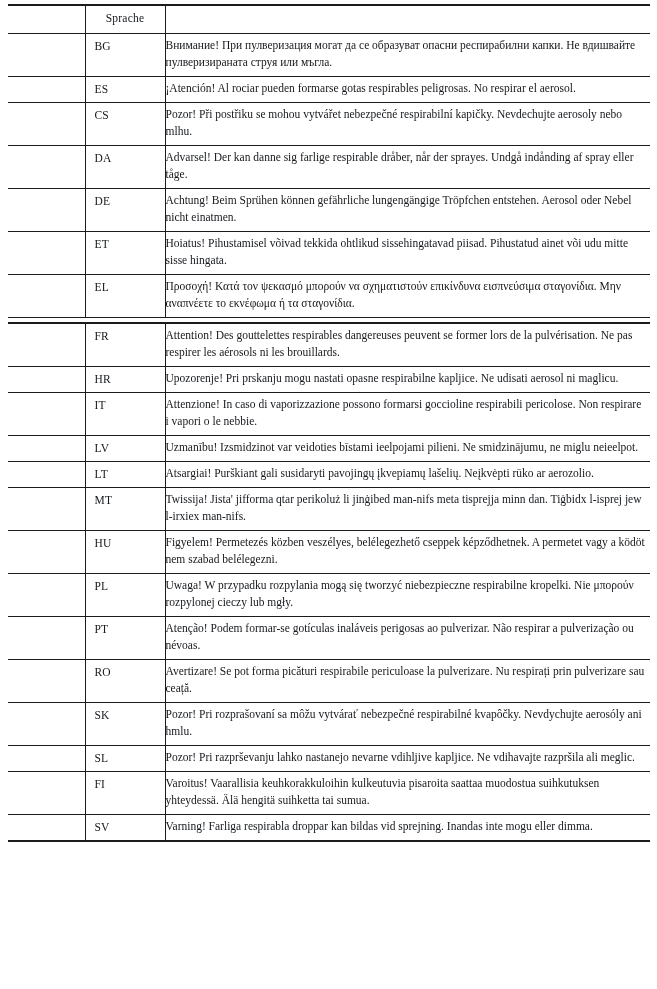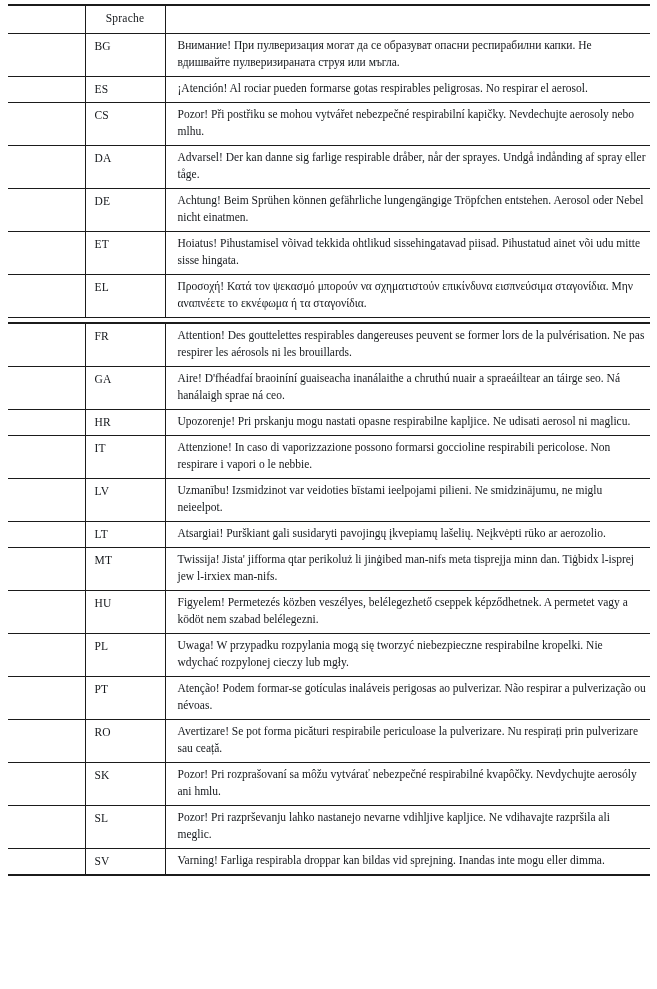--- a/index.html
+++ b/index.html
@@ -41,21 +41,21 @@
   }
   td.cell-empty{
     border-right:1px solid var(--border-color);
   }
   td.cell-code{
     border-right:1px solid var(--border-color);
     padding:4px 4px 4px 9px;
     letter-spacing:0.2px;
   }
   td.cell-text{
-    padding:3px 4px 5px 12px;
+    padding:3px 4px 5px 0;
   }
   tr.header-row td{
     height:20px;
     padding-top:4px;
     padding-bottom:3px;
   }
   tr.header-row td.cell-code{
     text-align:center;
     padding-left:0;
     padding-right:0;
@@ -121,25 +121,20 @@
         <tr class="pagebreak">
           <td colspan="3"></td>
         </tr>
         <tr>
     <td class="cell-empty"></td>
     <td class="cell-code">FR</td>
     <td class="cell-text">Attention! Des gouttelettes respirables dangereuses peuvent se former lors de la pulvérisation. Ne pas respirer les aérosols ni les brouillards.</td>
   </tr>
         <tr>
     <td class="cell-empty"></td>
-    <td class="cell-code">GA</td>
-    <td class="cell-text">Aire! D'fhéadfaí braoiníní guaiseacha inanálaithe a chruthú nuair a spraeáiltear an táirge seo. Ná hanálaigh sprae ná ceo.</td>
-  </tr>
-        <tr>
-    <td class="cell-empty"></td>
     <td class="cell-code">HR</td>
     <td class="cell-text">Upozorenje! Pri prskanju mogu nastati opasne respirabilne kapljice. Ne udisati aerosol ni maglicu.</td>
   </tr>
         <tr>
     <td class="cell-empty"></td>
     <td class="cell-code">IT</td>
     <td class="cell-text">Attenzione! In caso di vaporizzazione possono formarsi goccioline respirabili pericolose. Non respirare i vapori o le nebbie.</td>
   </tr>
         <tr>
     <td class="cell-empty"></td>
@@ -157,21 +152,21 @@
     <td class="cell-text">Twissija! Jista' jifforma qtar perikoluż li jinġibed man-nifs meta tisprejja minn dan. Tiġbidx l-isprej jew l-irxiex man-nifs.</td>
   </tr>
         <tr>
     <td class="cell-empty"></td>
     <td class="cell-code">HU</td>
     <td class="cell-text">Figyelem! Permetezés közben veszélyes, belélegezhető cseppek képződhetnek. A permetet vagy a ködöt nem szabad belélegezni.</td>
   </tr>
         <tr>
     <td class="cell-empty"></td>
     <td class="cell-code">PL</td>
-    <td class="cell-text">Uwaga! W przypadku rozpylania mogą się tworzyć niebezpieczne respirabilne kropelki. Nie wdychać rozpylonej cieczy lub mgły.</td>
+    <td class="cell-text">Uwaga! W przypadku rozpylania mogą się tworzyć niebezpieczne respirabilne kropelki. Nie μπορούν rozpylonej cieczy lub mgły.</td>
   </tr>
         <tr>
     <td class="cell-empty"></td>
     <td class="cell-code">PT</td>
     <td class="cell-text">Atenção! Podem formar-se gotículas inaláveis perigosas ao pulverizar. Não respirar a pulverização ou névoas.</td>
   </tr>
         <tr>
     <td class="cell-empty"></td>
     <td class="cell-code">RO</td>
     <td class="cell-text">Avertizare! Se pot forma picături respirabile periculoase la pulverizare. Nu respirați prin pulverizare sau ceață.</td>
@@ -181,18 +176,23 @@
     <td class="cell-code">SK</td>
     <td class="cell-text">Pozor! Pri rozprašovaní sa môžu vytvárať nebezpečné respirabilné kvapôčky. Nevdychujte aerosóly ani hmlu.</td>
   </tr>
         <tr>
     <td class="cell-empty"></td>
     <td class="cell-code">SL</td>
     <td class="cell-text">Pozor! Pri razprševanju lahko nastanejo nevarne vdihljive kapljice. Ne vdihavajte razpršila ali meglic.</td>
   </tr>
         <tr>
     <td class="cell-empty"></td>
+    <td class="cell-code">FI</td>
+    <td class="cell-text">Varoitus! Vaarallisia keuhkorakkuloihin kulkeutuvia pisaroita saattaa muodostua suihkutuksen yhteydessä. Älä hengitä suihketta tai sumua.</td>
+  </tr>
+        <tr>
+    <td class="cell-empty"></td>
     <td class="cell-code">SV</td>
     <td class="cell-text">Varning! Farliga respirabla droppar kan bildas vid sprejning. Inandas inte mogu eller dimma.</td>
   </tr>
       </tbody>
   </table>
 </div>
 
 </body></html>

